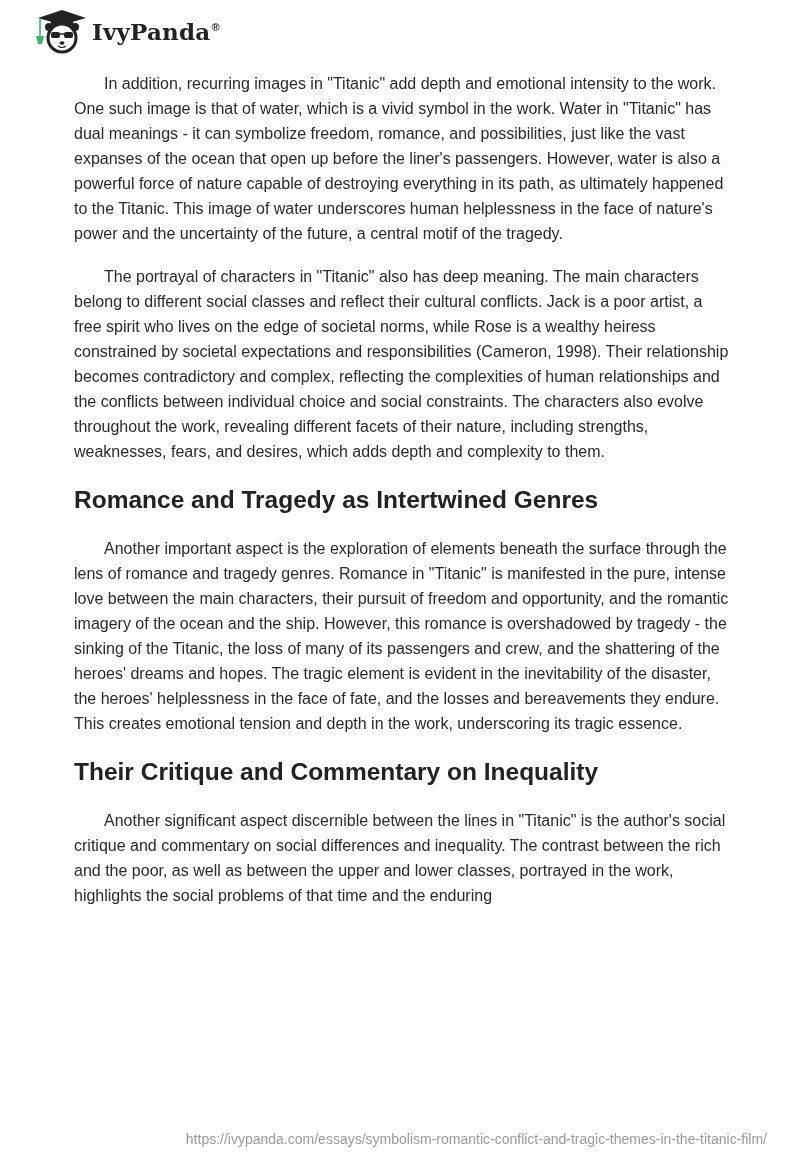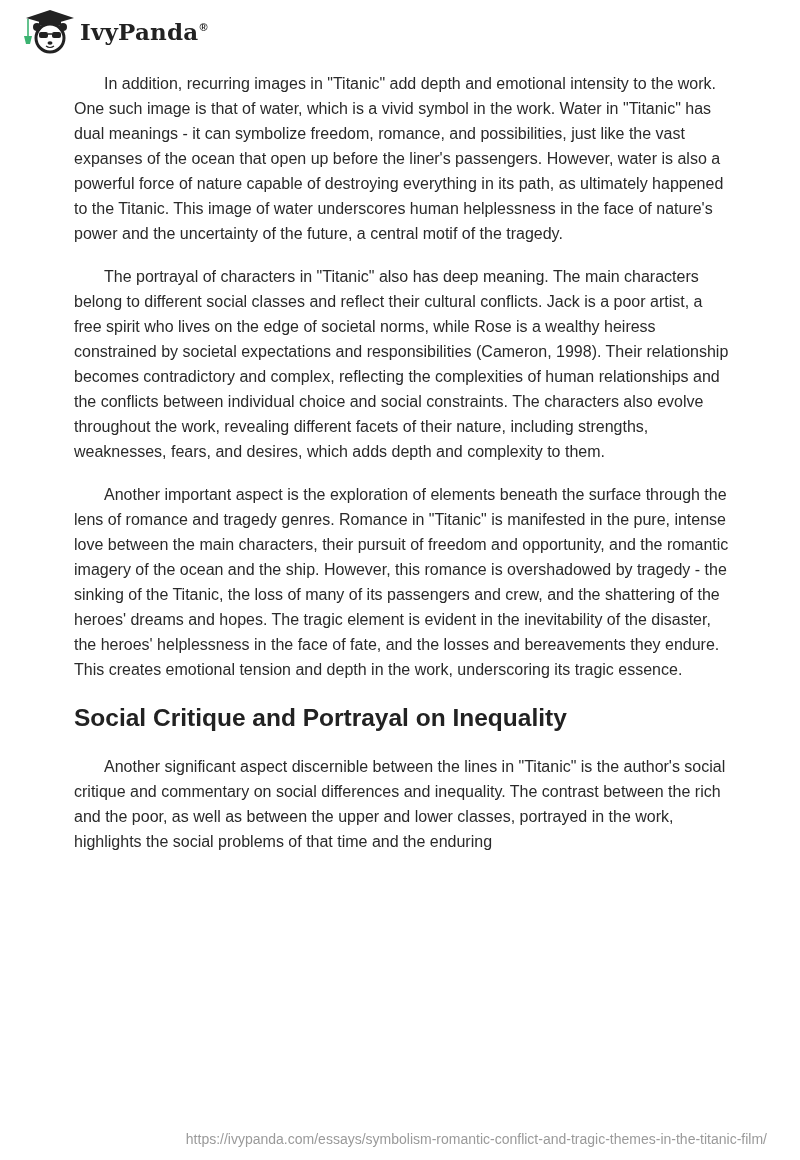--- a/index.html
+++ b/index.html
@@ -17,21 +17,21 @@
     }
     .header {
       position: absolute;
       top: 0;
       left: 0;
       width: 800px;
       height: 60px;
     }
     .logo {
       position: absolute;
-      left: 20px;
+      left: 32px;
       top: 8px;
       display: flex;
       align-items: center;
       height: 46px;
     }
     .logo-mark {
       width: 56px;
       height: 46px;
       display: block;
     }
@@ -118,21 +118,22 @@
 </div>
 
 <div class="content">
   <section>
     <p>In addition, recurring images in "Titanic" add depth and emotional intensity to the work. One such image is that of water, which is a vivid symbol in the work. Water in "Titanic" has dual meanings - it can symbolize freedom, romance, and possibilities, just like the vast expanses of the ocean that open up before the liner's passengers. However, water is also a powerful force of nature capable of destroying everything in its path, as ultimately happened to the Titanic. This image of water underscores human helplessness in the face of nature's power and the uncertainty of the future, a central motif of the tragedy.</p>
   </section>
   <section>
     <p>The portrayal of characters in "Titanic" also has deep meaning. The main characters belong to different social classes and reflect their cultural conflicts. Jack is a poor artist, a free spirit who lives on the edge of societal norms, while Rose is a wealthy heiress constrained by societal expectations and responsibilities (Cameron, 1998). Their relationship becomes contradictory and complex, reflecting the complexities of human relationships and the conflicts between individual choice and social constraints. The characters also evolve throughout the work, revealing different facets of their nature, including strengths, weaknesses, fears, and desires, which adds depth and complexity to them.</p>
   </section>
   <section>
+    <h2>Romance and Tragedy as Intertwined Genres</h2>
     <p>Another important aspect is the exploration of elements beneath the surface through the lens of romance and tragedy genres. Romance in "Titanic" is manifested in the pure, intense love between the main characters, their pursuit of freedom and opportunity, and the romantic imagery of the ocean and the ship. However, this romance is overshadowed by tragedy - the sinking of the Titanic, the loss of many of its passengers and crew, and the shattering of the heroes' dreams and hopes. The tragic element is evident in the inevitability of the disaster, the heroes' helplessness in the face of fate, and the losses and bereavements they endure. This creates emotional tension and depth in the work, underscoring its tragic essence.</p>
   </section>
   <section>
-    <h2>Social Critique and Portrayal on Inequality</h2>
+    <h2>Their Critique and Commentary on Inequality</h2>
     <p>Another significant aspect discernible between the lines in "Titanic" is the author's social critique and commentary on social differences and inequality. The contrast between the rich and the poor, as well as between the upper and lower classes, portrayed in the work, highlights the social problems of that time and the enduring</p>
   </section>
 </div>
 
 <div class="footer-url">https://ivypanda.com/essays/symbolism-romantic-conflict-and-tragic-themes-in-the-titanic-film/</div>
 
 </body></html>

